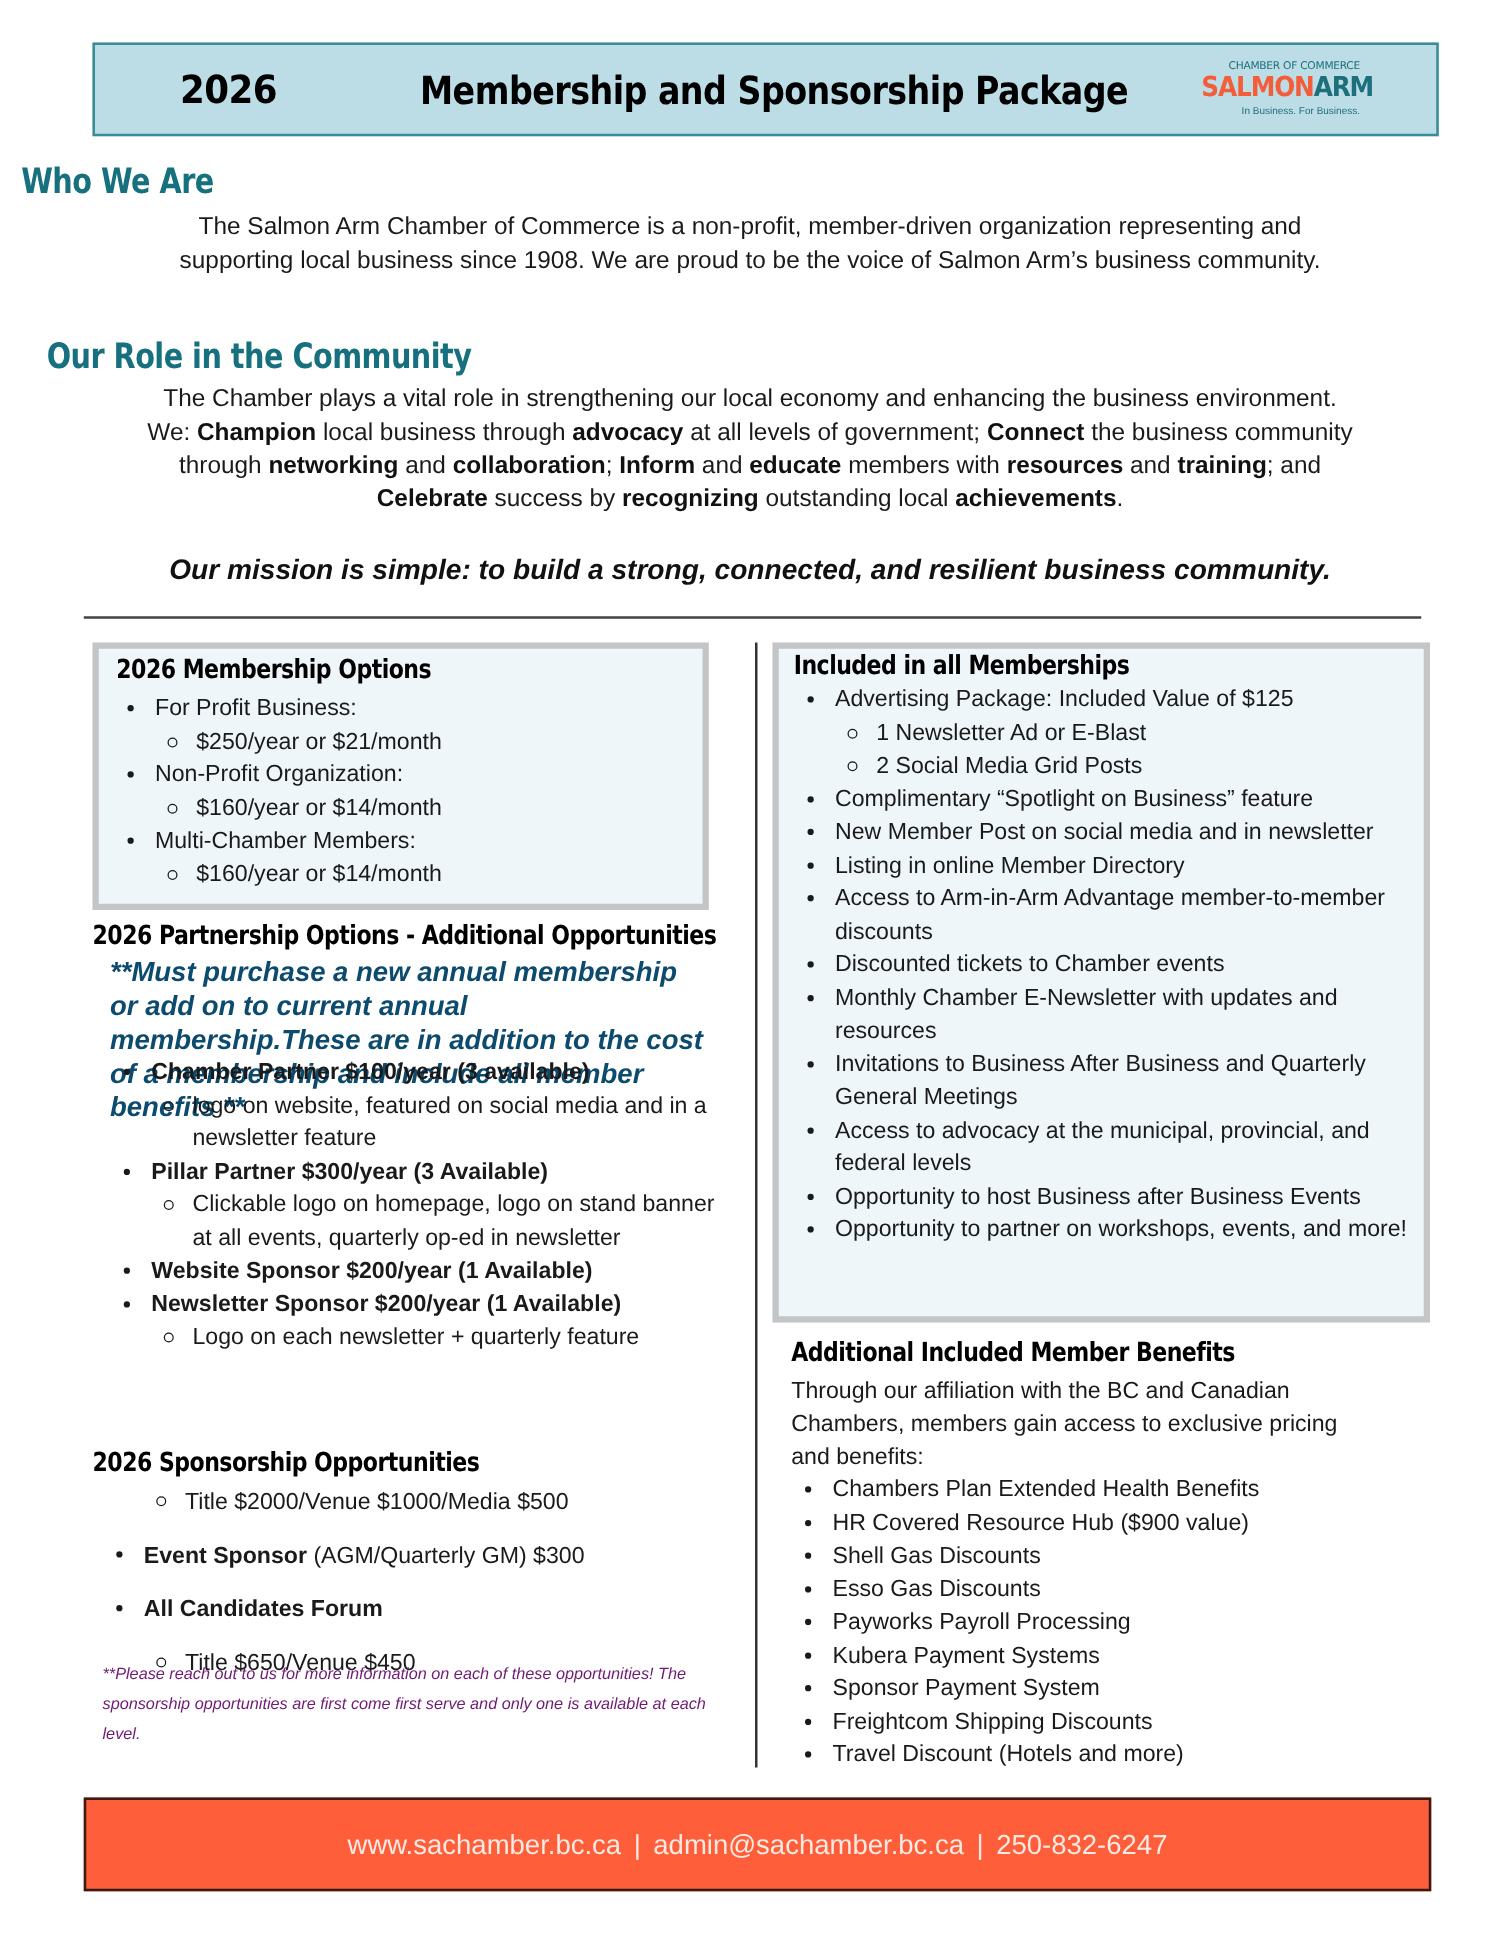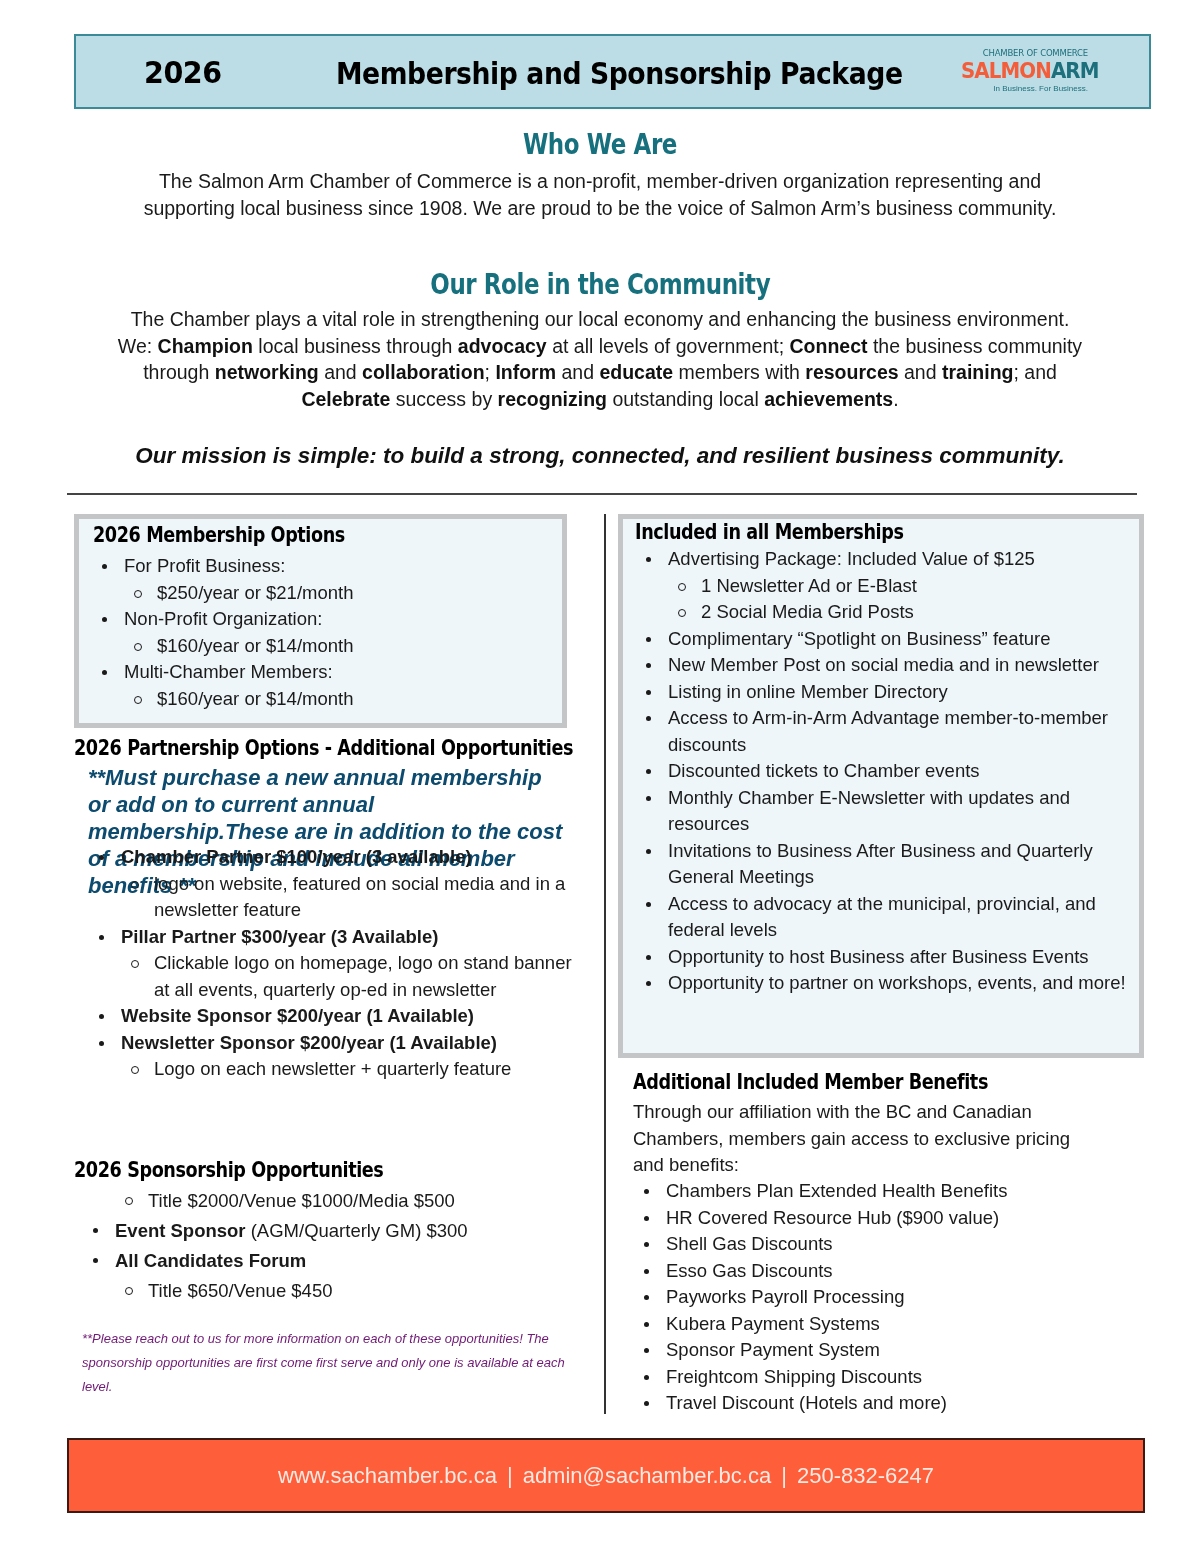--- a/index.html
+++ b/index.html
@@ -32,21 +32,21 @@
   }
   .logo { position: absolute; left: 870px; top: 12px; width: 150px; text-align: center; }
   .logo .chamber { font-family: "DejaVu Sans", sans-serif; font-weight: normal; font-size: 8.5px; color: #1d6f7c; letter-spacing: -0.2px; display: block; text-align: right; padding-right: 8px; }
   .logo .brand { font-family: "DejaVu Sans", sans-serif; font-weight: bold; font-size: 22px; letter-spacing: -1px; line-height: 26px; display: block; text-align: right; padding-right: 6px; transform: scaleX(0.9); transform-origin: right center; }
   .logo .brand .salmon { color: #f45d3a; }
   .logo .brand .arm { color: #1d6f7c; }
   .logo .tagline { font-size: 8px; color: #1d6f7c; display: block; text-align: right; padding-right: 8px; }
 
   
   .sect-title {
-    position: absolute; left: 0; width: 1200px; text-align: center;
+    position: absolute; left: 0; width: 1200px; text-align: left;
     color: #17707d; font-size: 28px;
   }
   .sect-title span { display: inline-block; transform: scaleX(0.82); }
   .para {
     position: absolute; left: 80px; width: 1040px; text-align: center;
     font-size: 19.5px; line-height: 26.5px; color: #1a1a1a;
   }
   .para b { font-weight: bold; color: #111; }
   .mission {
     position: absolute; left: 0; width: 1200px; text-align: center;
@@ -83,21 +83,21 @@
   .part-note {
     position: absolute; left: 88px; top: 764px; width: 480px;
     color: #0c4a6e; font-style: italic; font-weight: bold; font-size: 22px; line-height: 27px;
   }
   .part-list { position: absolute; left: 88px; top: 844px; width: 490px; }
 
   .spons-title { position: absolute; left: 74px; top: 1158px; font-size: 21px; color: #000; white-space: nowrap; }
   .spons-title span { display: inline-block; transform: scaleX(0.84); transform-origin: left center; }
   .spons-list { position: absolute; left: 82px; top: 1187px; width: 500px; }
   .spons-list li { line-height: 27px !important; }
-  .spons-list li.gap { margin-top: 3px; }
+  .spons-list li.gap { margin-top: 16px; }
   .spons-note {
     position: absolute; left: 82px; top: 1327px; width: 495px;
     font-style: italic; font-size: 13px; line-height: 24px; color: #701a75;
   }
 
   .inc-box { left: 618px; top: 514px; width: 526px; height: 544px; padding: 1px 12px; }
   .inc-box ul { margin-top: 2px; }
 
   .add-title { position: absolute; left: 633px; top: 1070px; font-size: 21px; color: #000; white-space: nowrap; }
   .add-title span { display: inline-block; transform: scaleX(0.84); transform-origin: left center; }

